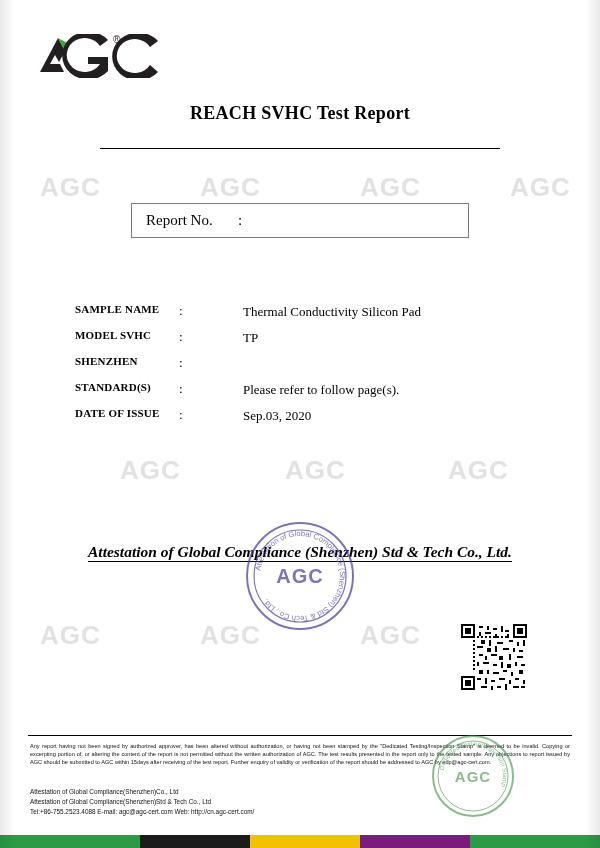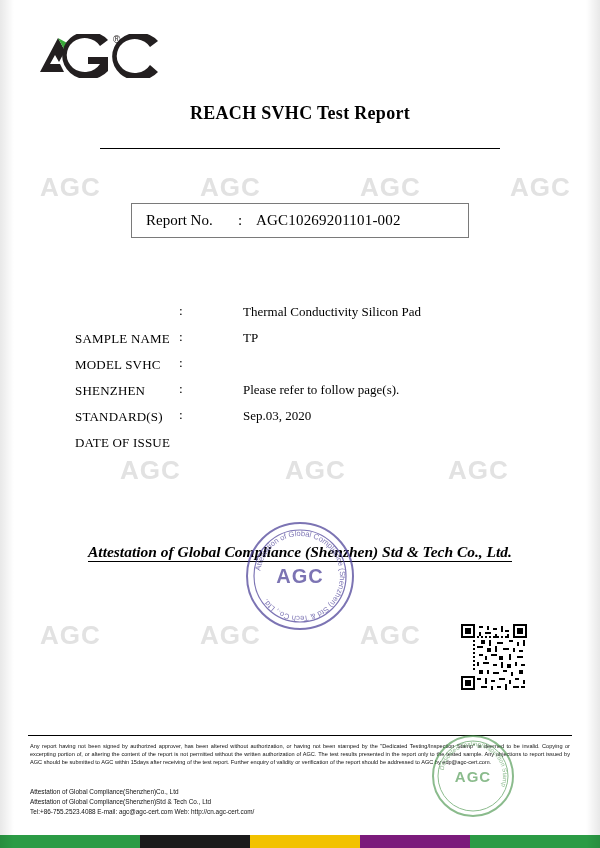--- a/index.html
+++ b/index.html
@@ -94,25 +94,24 @@
   }
   .field-row {
     position: relative;
     height: 26px;
     font-size: 13px;
   }
   .field-key {
     position: absolute;
     left: 0;
     top: 0;
-    font-weight: normal;
-    font-size: 13px;
+    font-weight: bold;
+    font-size: 11px;
     letter-spacing: 0.2px;
     color: #000;
-    margin-top: 28px;
   }
   .field-colon {
     position: absolute;
     left: 104px;
     top: 0;
     font-size: 13.5px;
   }
   .field-val {
     position: absolute;
     left: 120px;
@@ -261,21 +260,20 @@
     </svg>
   </div>
   <div class="logo-reg">®</div>
 
   <div class="title">REACH SVHC Test Report</div>
   <div class="title-rule"></div>
 
   <div class="report-box">
     <div class="report-label">Report No.</div>
     <div class="report-colon">:</div>
-    <div class="report-value">AGC10269201101-002</div>
   </div>
 
   <div class="fields">
     <div class="field-row">
       <span class="field-key">SAMPLE NAME</span>
       <span class="field-colon">:</span>
       <span class="field-val">Thermal  Conductivity Silicon Pad</span>
     </div>
     <div class="field-row">
       <span class="field-key">MODEL SVHC</span>

